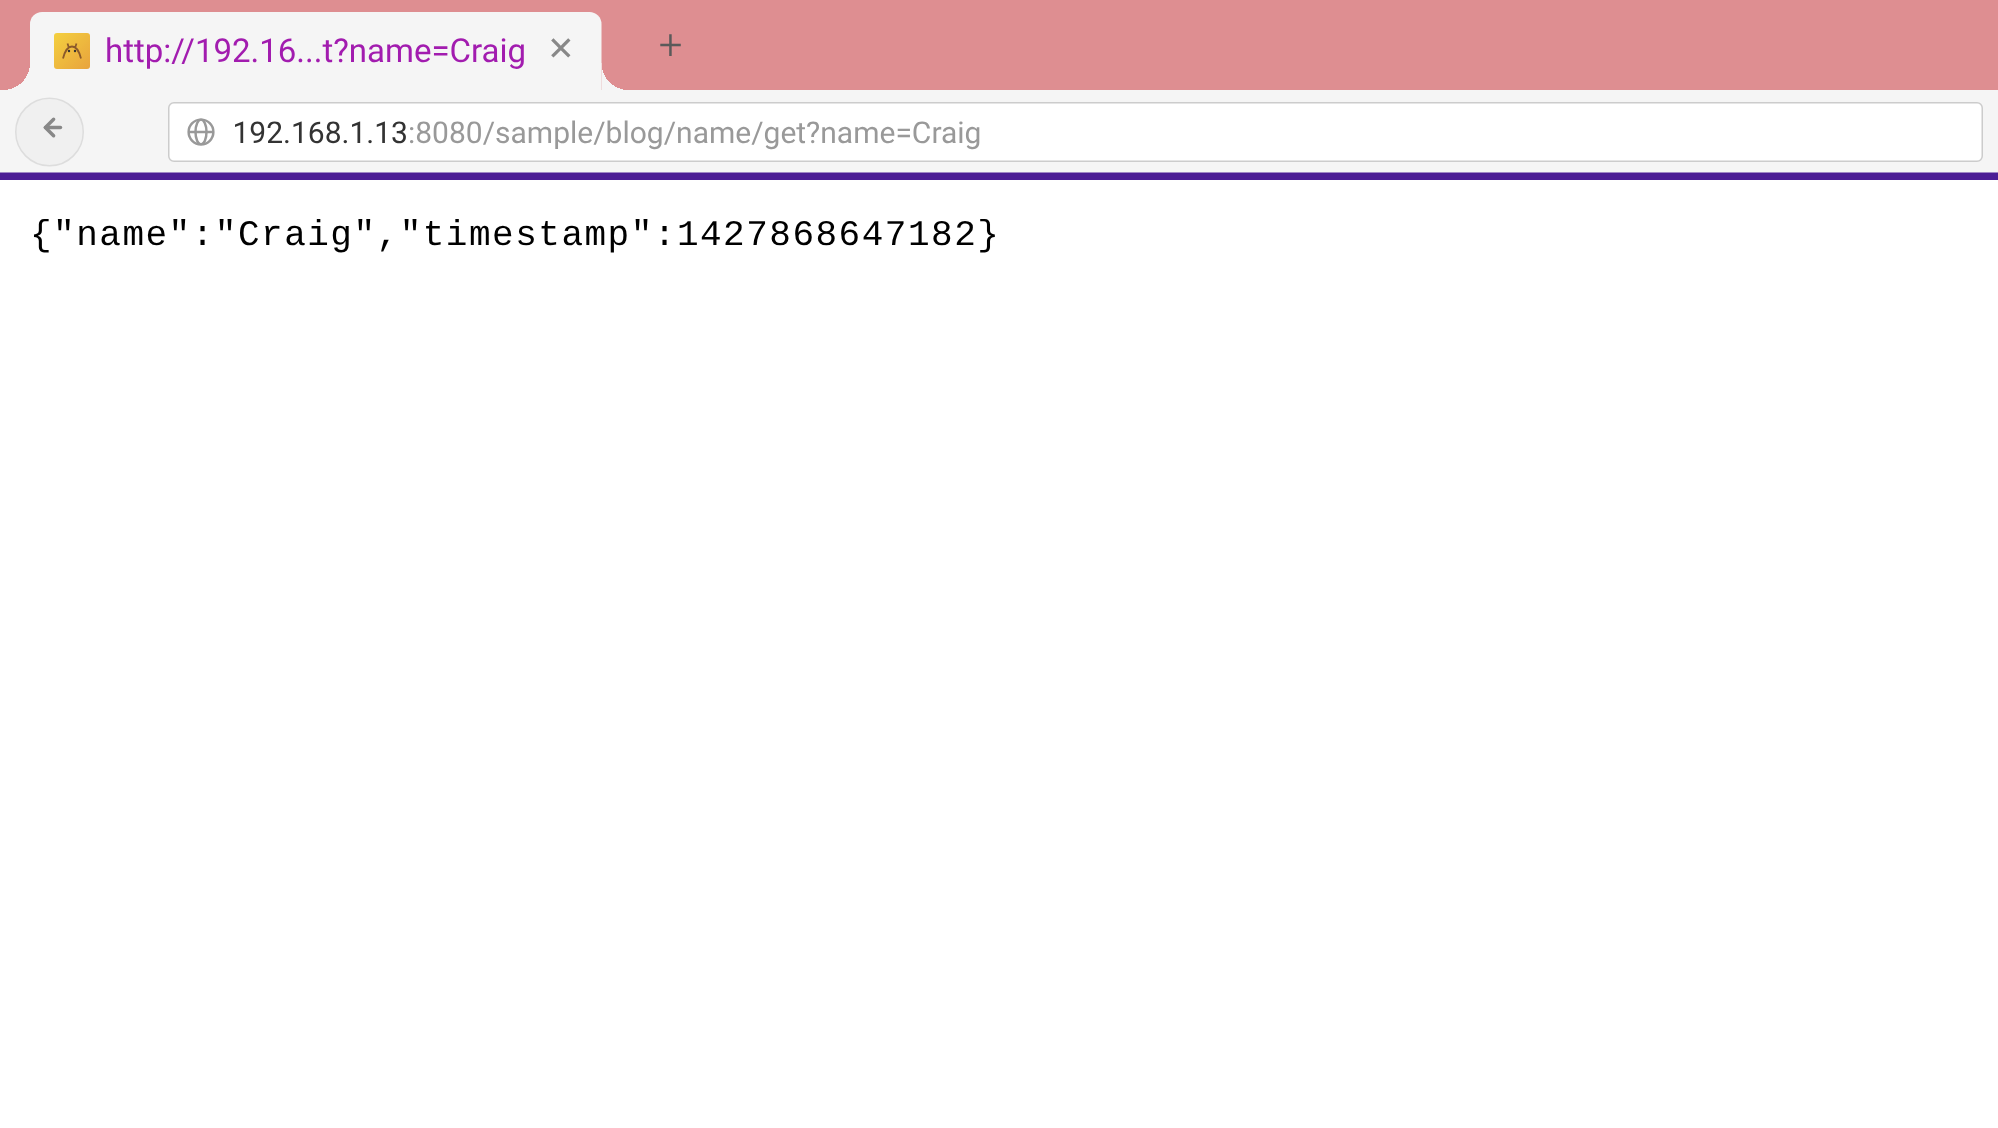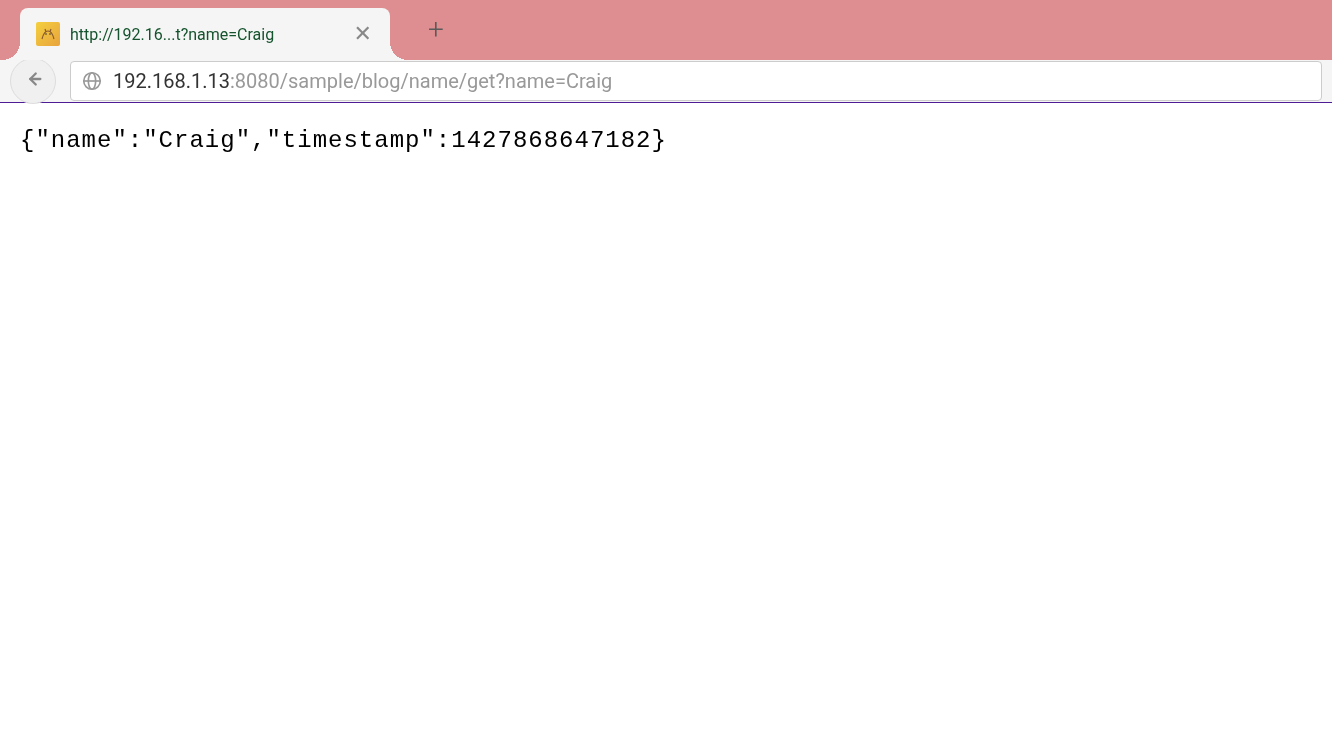--- a/index.html
+++ b/index.html
@@ -59,22 +59,22 @@
       height: 24px;
       margin-right: 10px;
       background: linear-gradient(135deg, #f4d03f 0%, #e8a33d 100%);
       border-radius: 2px;
       display: flex;
       align-items: center;
       justify-content: center;
       font-size: 14px;
     }
     .tab-title {
-      color: #14532d;
-      font-size: 16px;
+      color: #a21caf;
+      font-size: 22px;
       white-space: nowrap;
       overflow: hidden;
       text-overflow: ellipsis;
       flex: 1;
     }
     .tab-close {
       margin-left: 10px;
       color: #888;
       font-size: 22px;
       line-height: 1;
@@ -86,25 +86,26 @@
       margin-bottom: 14px;
       color: #5a5a5a;
       font-size: 28px;
       font-weight: 300;
       line-height: 1;
       cursor: pointer;
       padding: 2px 8px;
     }
     .toolbar {
       background: #f5f5f5;
-      height: 43px;
+      height: 60px;
       display: flex;
       align-items: center;
       padding: 0 10px;
-      border-bottom: 1px solid #4c1d95;
+      border-bottom: 5px solid #4c1d95;
+      gap: 42px;
     }
     .back-button {
       width: 46px;
       height: 46px;
       border-radius: 50%;
       background: #f0f0f0;
       border: 1px solid #ddd;
       display: flex;
       align-items: center;
       justify-content: center;

